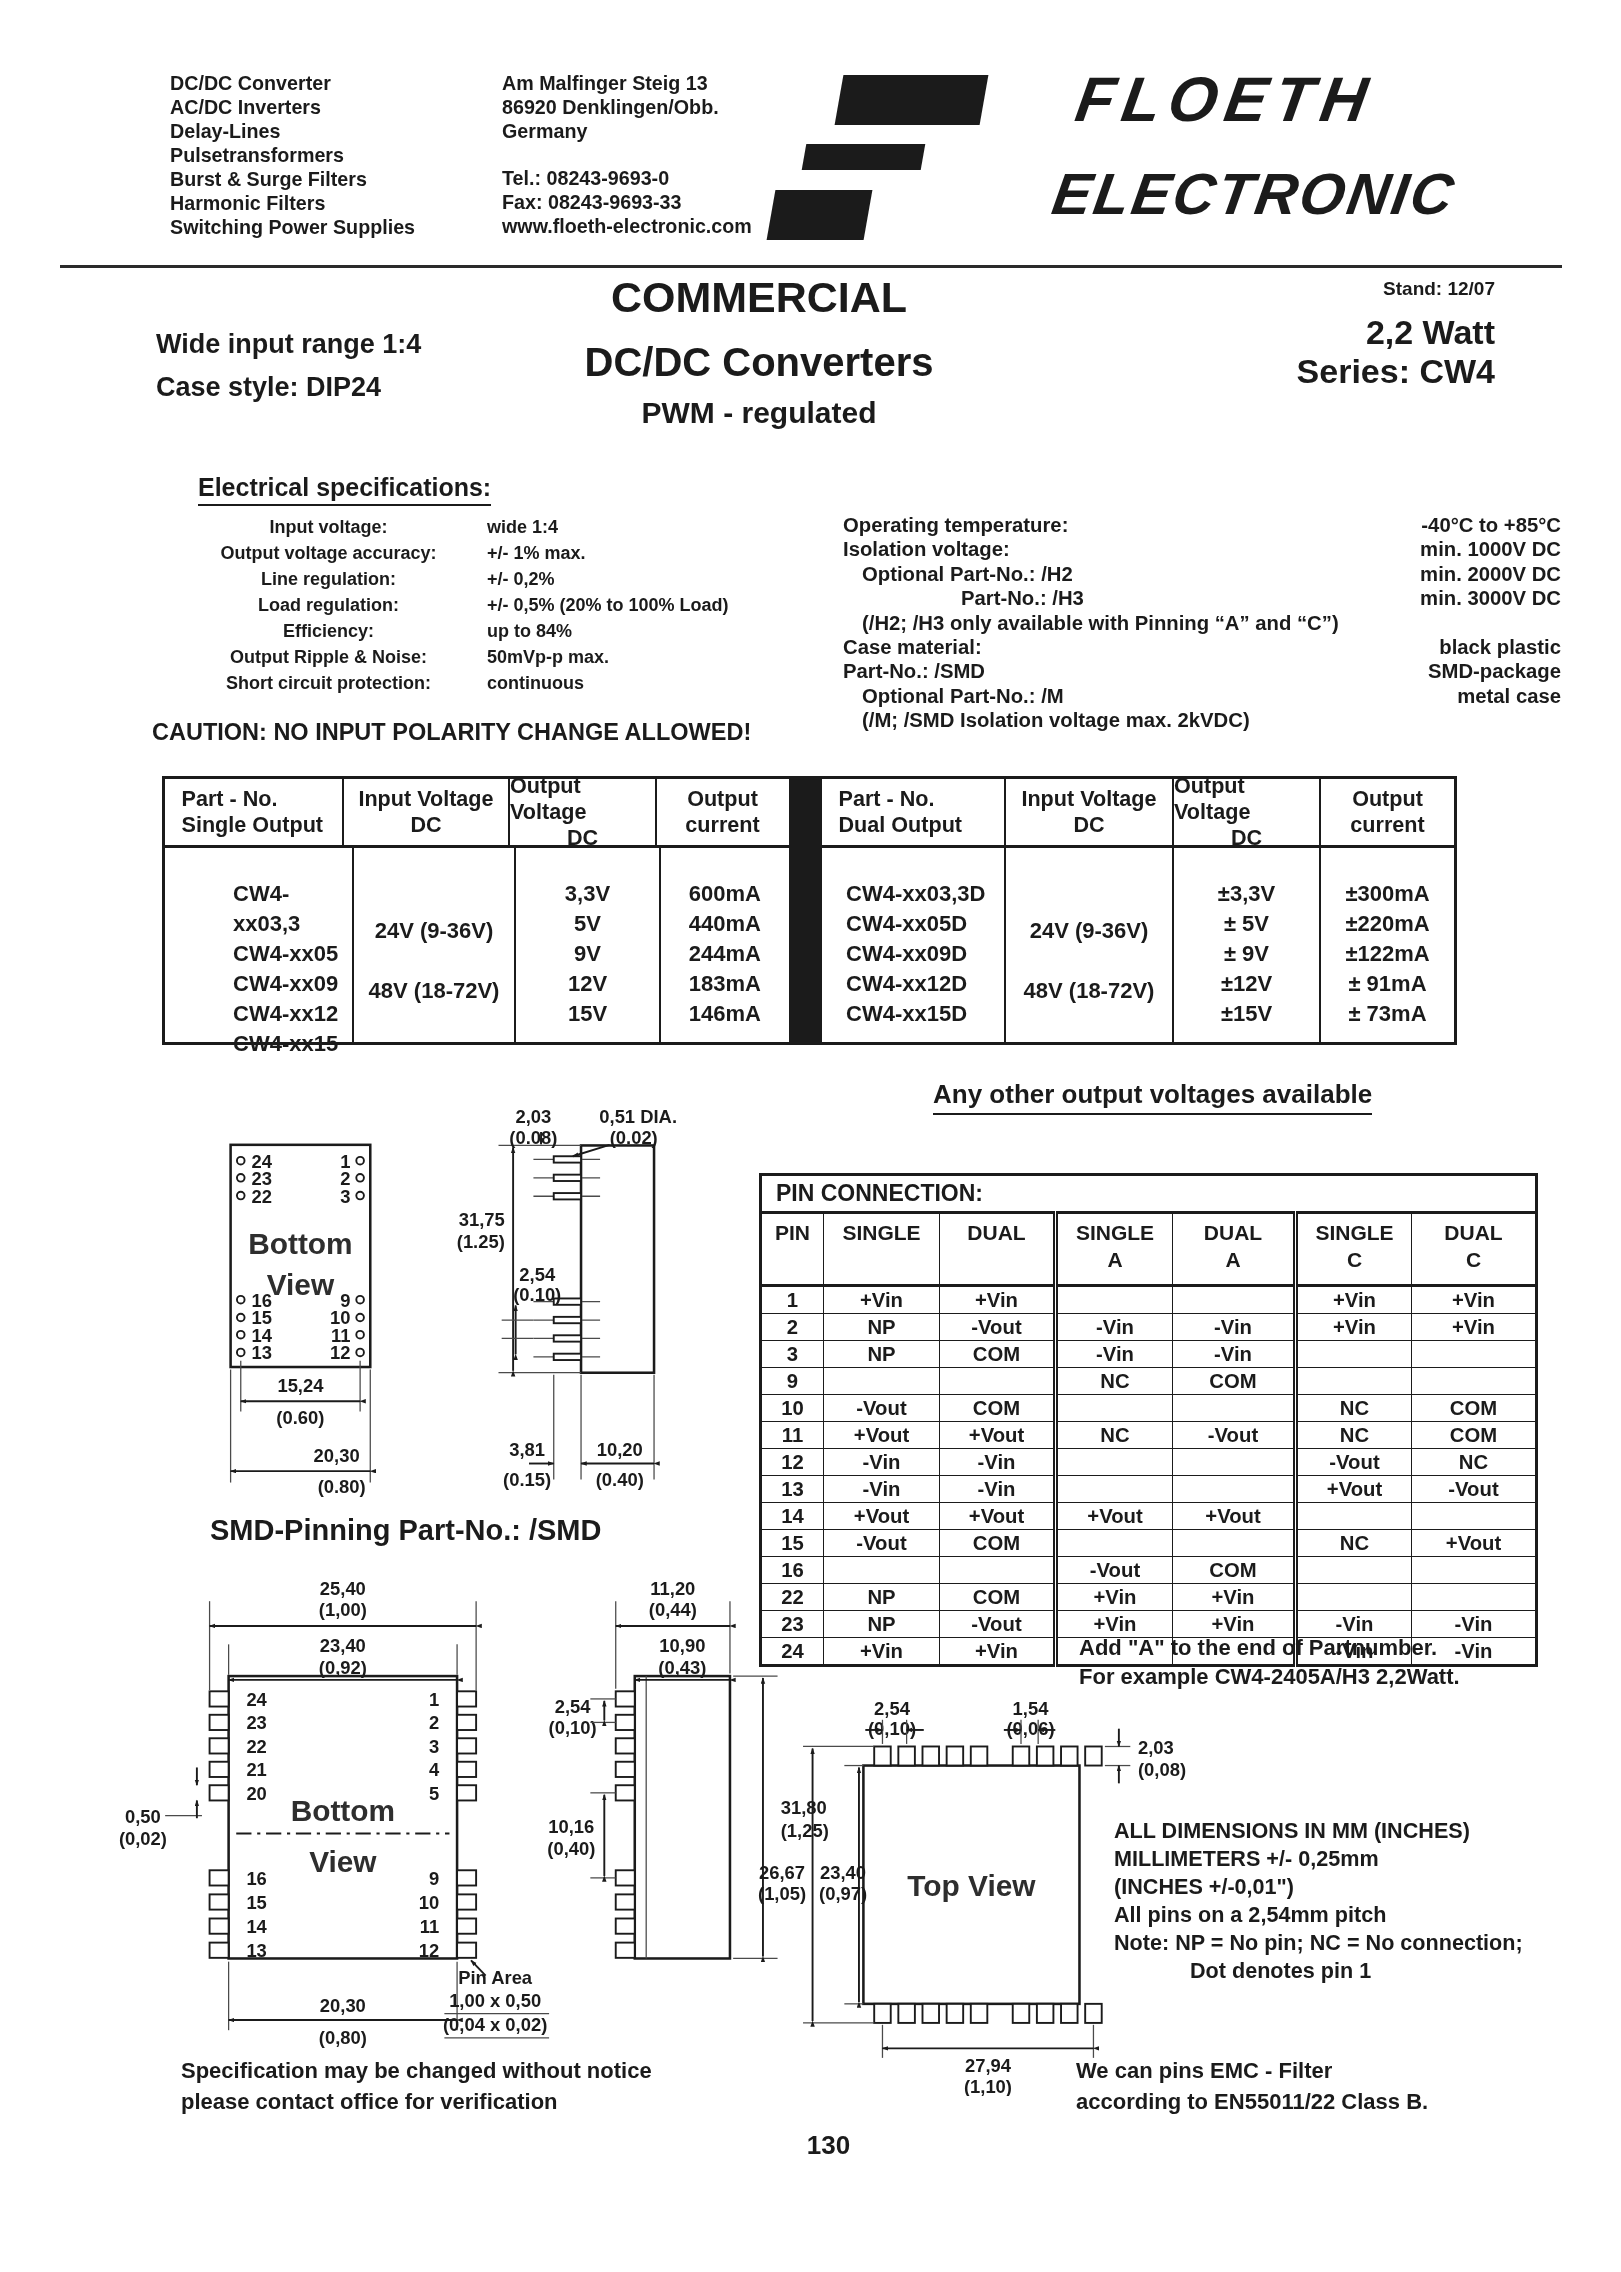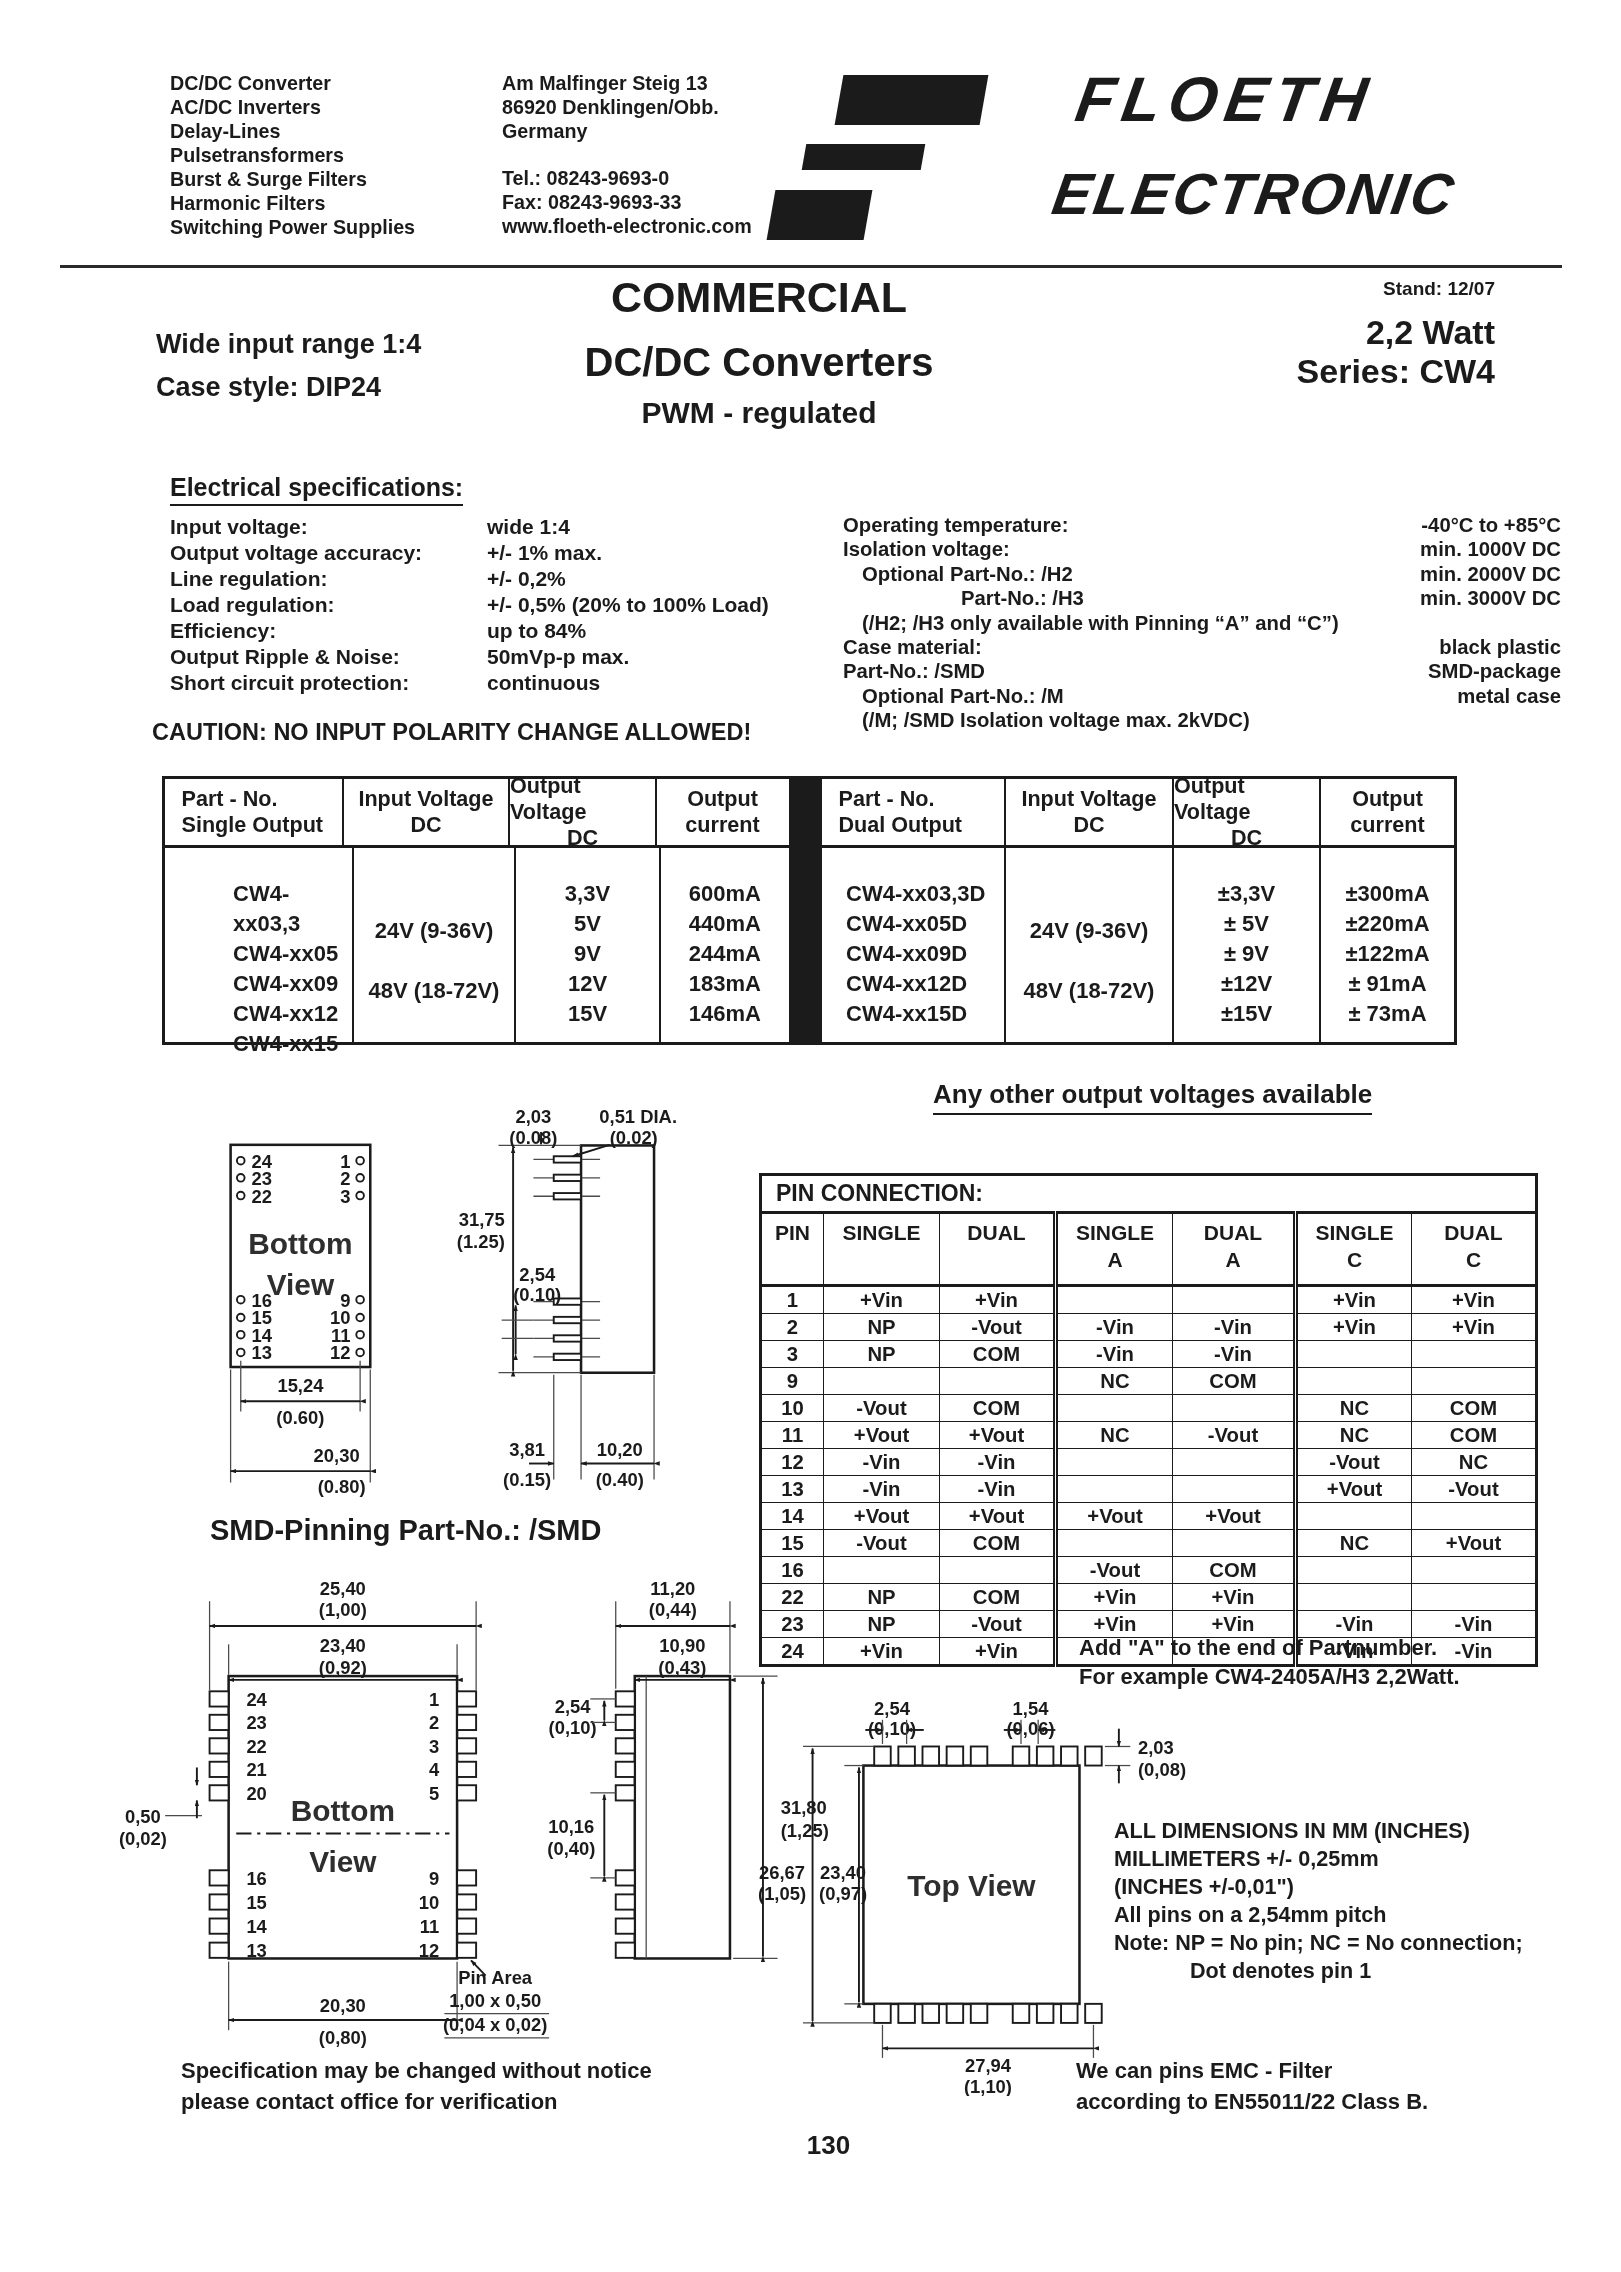--- a/index.html
+++ b/index.html
@@ -11,21 +11,21 @@
   .addr div{font-size:19.7px;line-height:24px;}
   .bar{position:absolute;background:#1b1b1b;transform:skewX(-10deg);}
   .logotxt{font-style:italic;transform:skewX(-9deg);transform-origin:left bottom;white-space:nowrap;}
   .rule{position:absolute;left:60px;top:265px;width:1502px;height:2.5px;background:#2a2a2a;}
   
   .tleft div{font-size:27px;line-height:43px;}
   .tmain{text-align:center;}
   .tright{text-align:right;}
   .u{border-bottom:2.5px solid #1b1b1b;display:inline-block;}
   
-  .spec .row{display:flex;font-size:21px;line-height:26px;}
+  .spec .row{display:flex;font-size:18px;line-height:26px;text-align:center;}
   .spec .l{width:317px;flex:none;}
   .specr .row{display:flex;font-size:20.3px;line-height:24.4px;justify-content:space-between;}
   .specr .l{width:343px;flex:none;}
   .ind1{padding-left:19px;}
   .ind2{padding-left:118px;}
   
   .ptable{position:absolute;top:776px;height:269px;border:3.2px solid #1b1b1b;box-sizing:border-box;background:#fff;}
   .pt-head{display:flex;border-bottom:3.2px solid #1b1b1b;height:69px;box-sizing:border-box;}
   .pt-head .c{border-right:2.5px solid #1b1b1b;display:flex;flex-direction:column;justify-content:center;
               align-items:center;font-size:21.6px;line-height:26px;box-sizing:border-box;}
@@ -101,21 +101,21 @@
     <div style="font-size:40px;margin-top:18px;">DC/DC Converters</div>
     <div style="font-size:30px;margin-top:11.4px;">PWM - regulated</div>
   </div>
   <div class="abs tright" style="left:1206px;top:278px;width:289px;">
     <div style="font-size:19px;">Stand: 12/07</div>
     <div style="font-size:34px;margin-top:12.7px;">2,2 Watt</div>
     <div style="font-size:34px;">Series: CW4</div>
   </div>
 
   <div class="abs" style="left:170px;top:473px;">
-    <span class="u" style="font-size:25px;padding-bottom:1.9px;">Electrical  specifications:</span>
+    <span class="u" style="font-size:25px;padding-bottom:1.9px;margin-left:28px;">Electrical  specifications:</span>
   </div>
   <div class="abs spec" style="left:170px;top:514px;width:679px;">
     <div class="row">
         <span class="l">Input  voltage:</span>
         <span>wide  1:4</span>
       </div>
     <div class="row">
         <span class="l">Output voltage accuracy:</span>
         <span>+/- 1% max.</span>
       </div>

